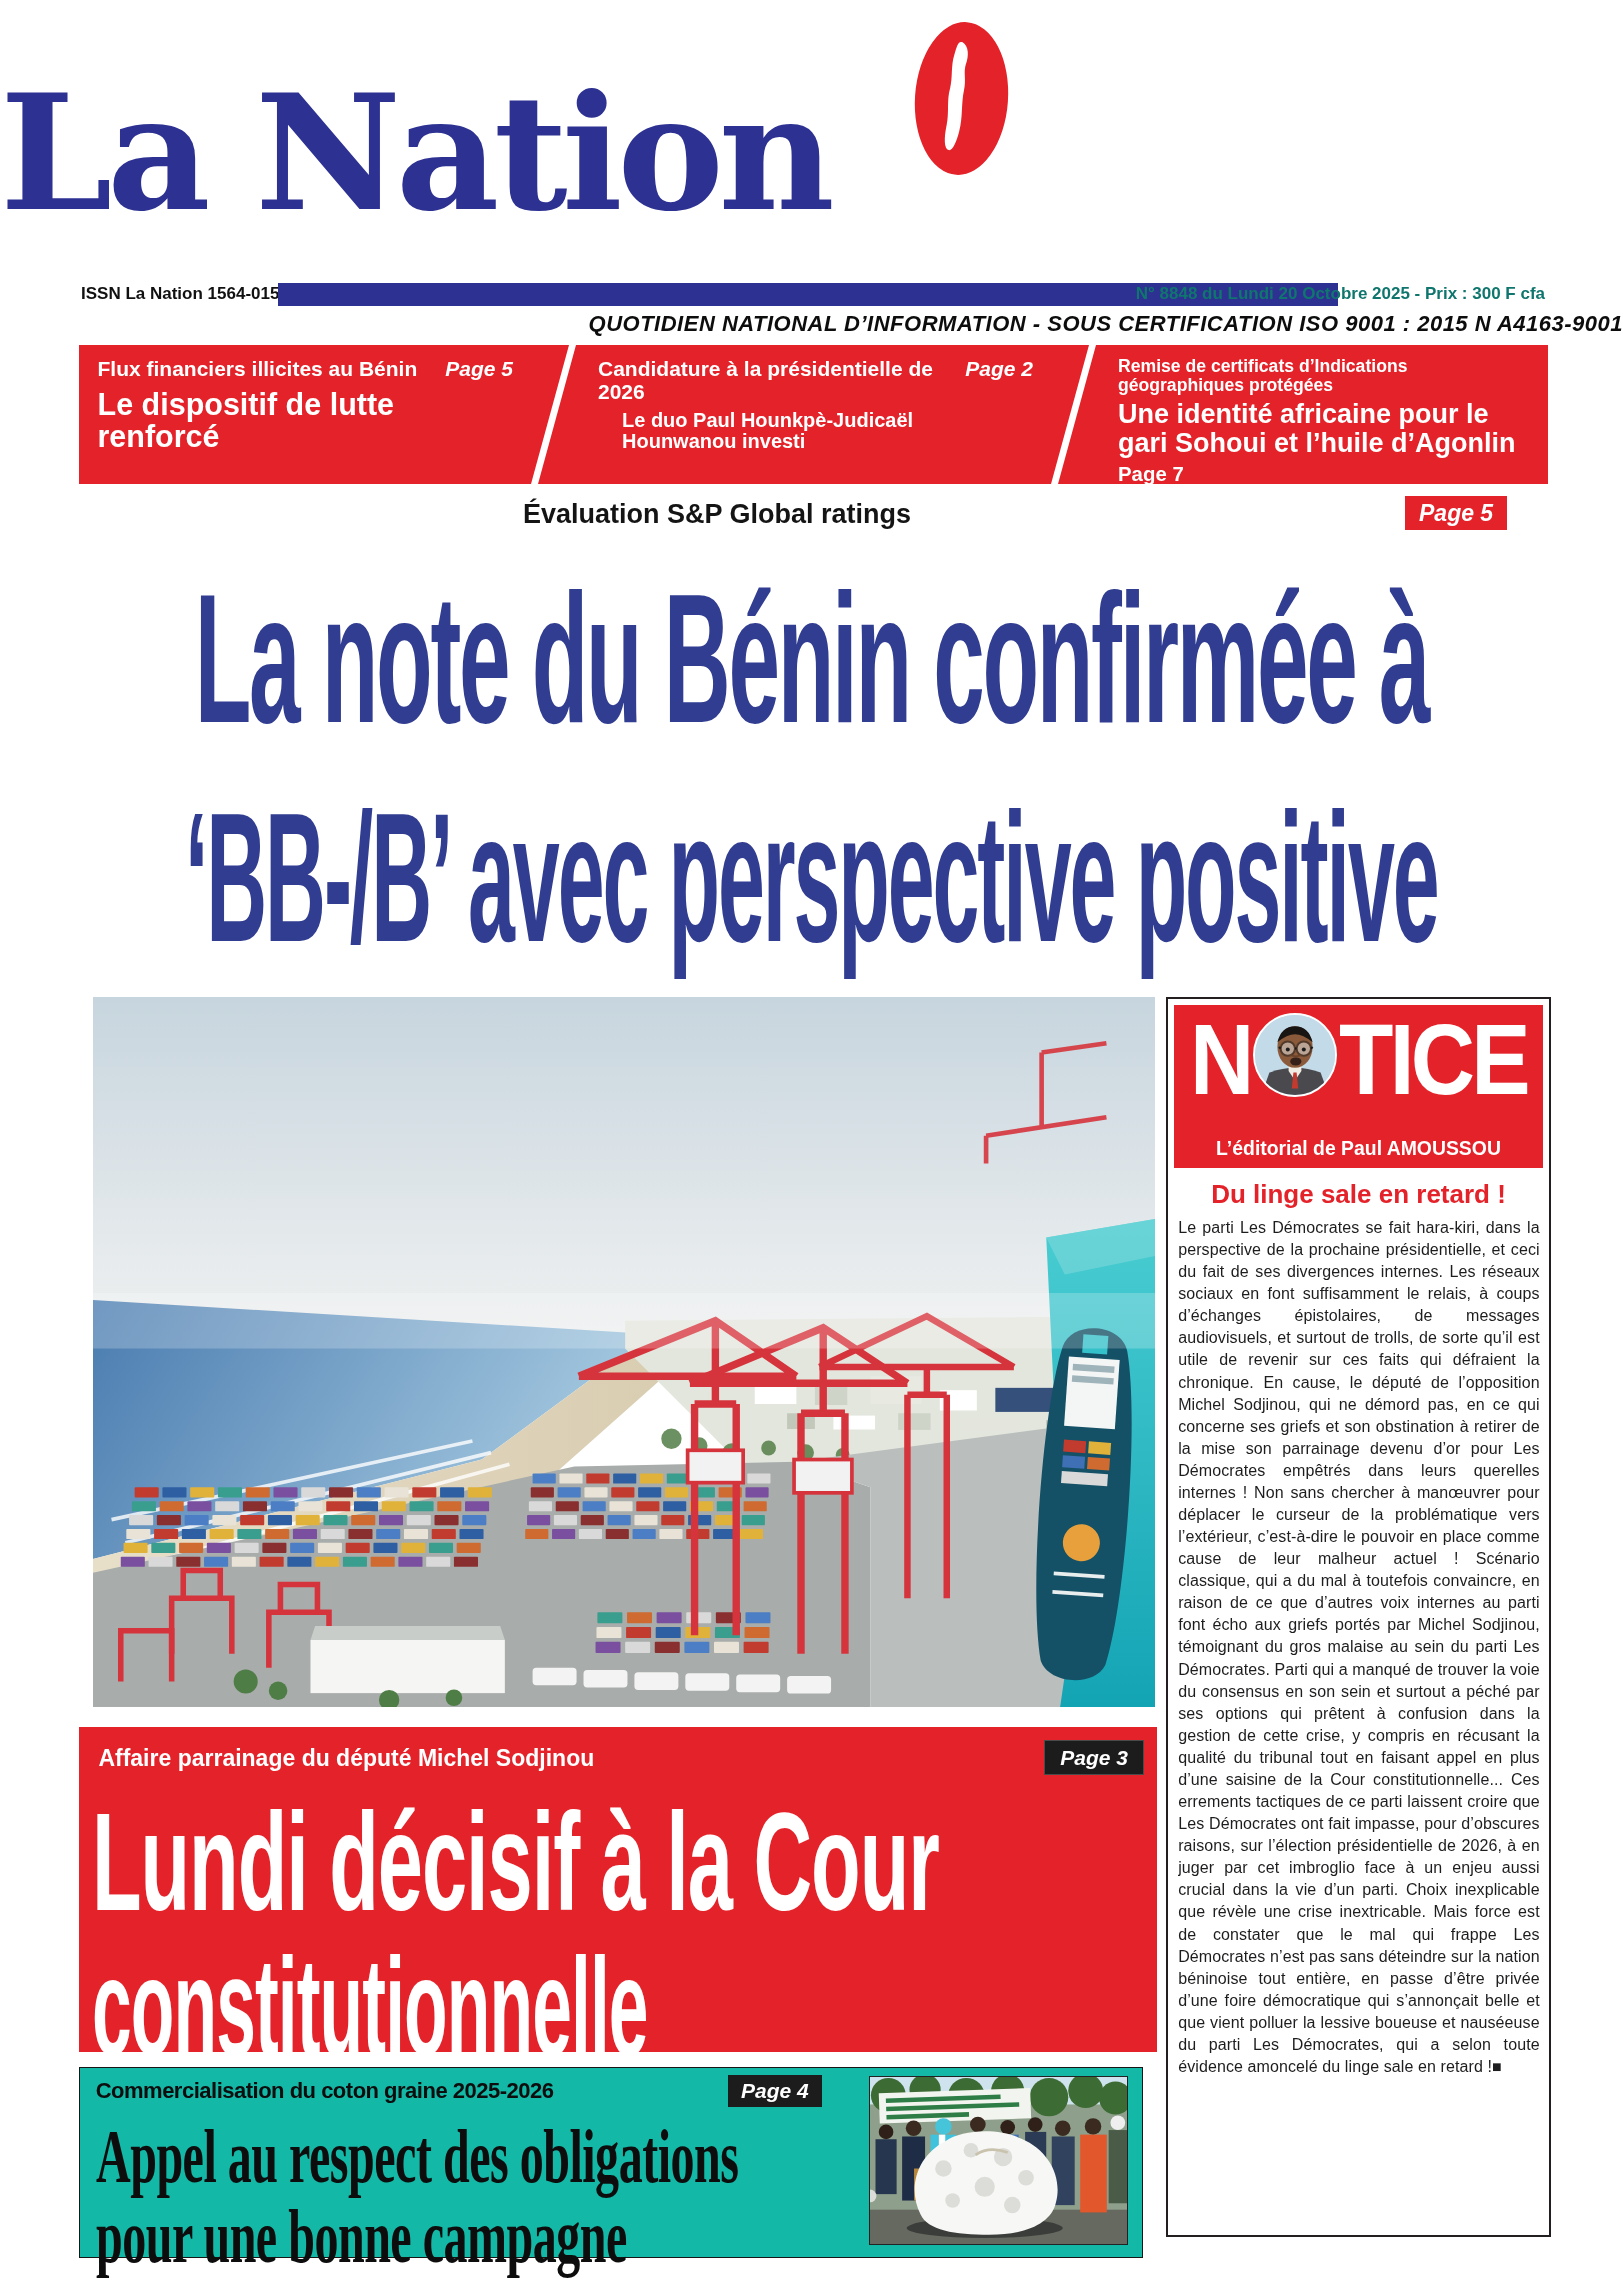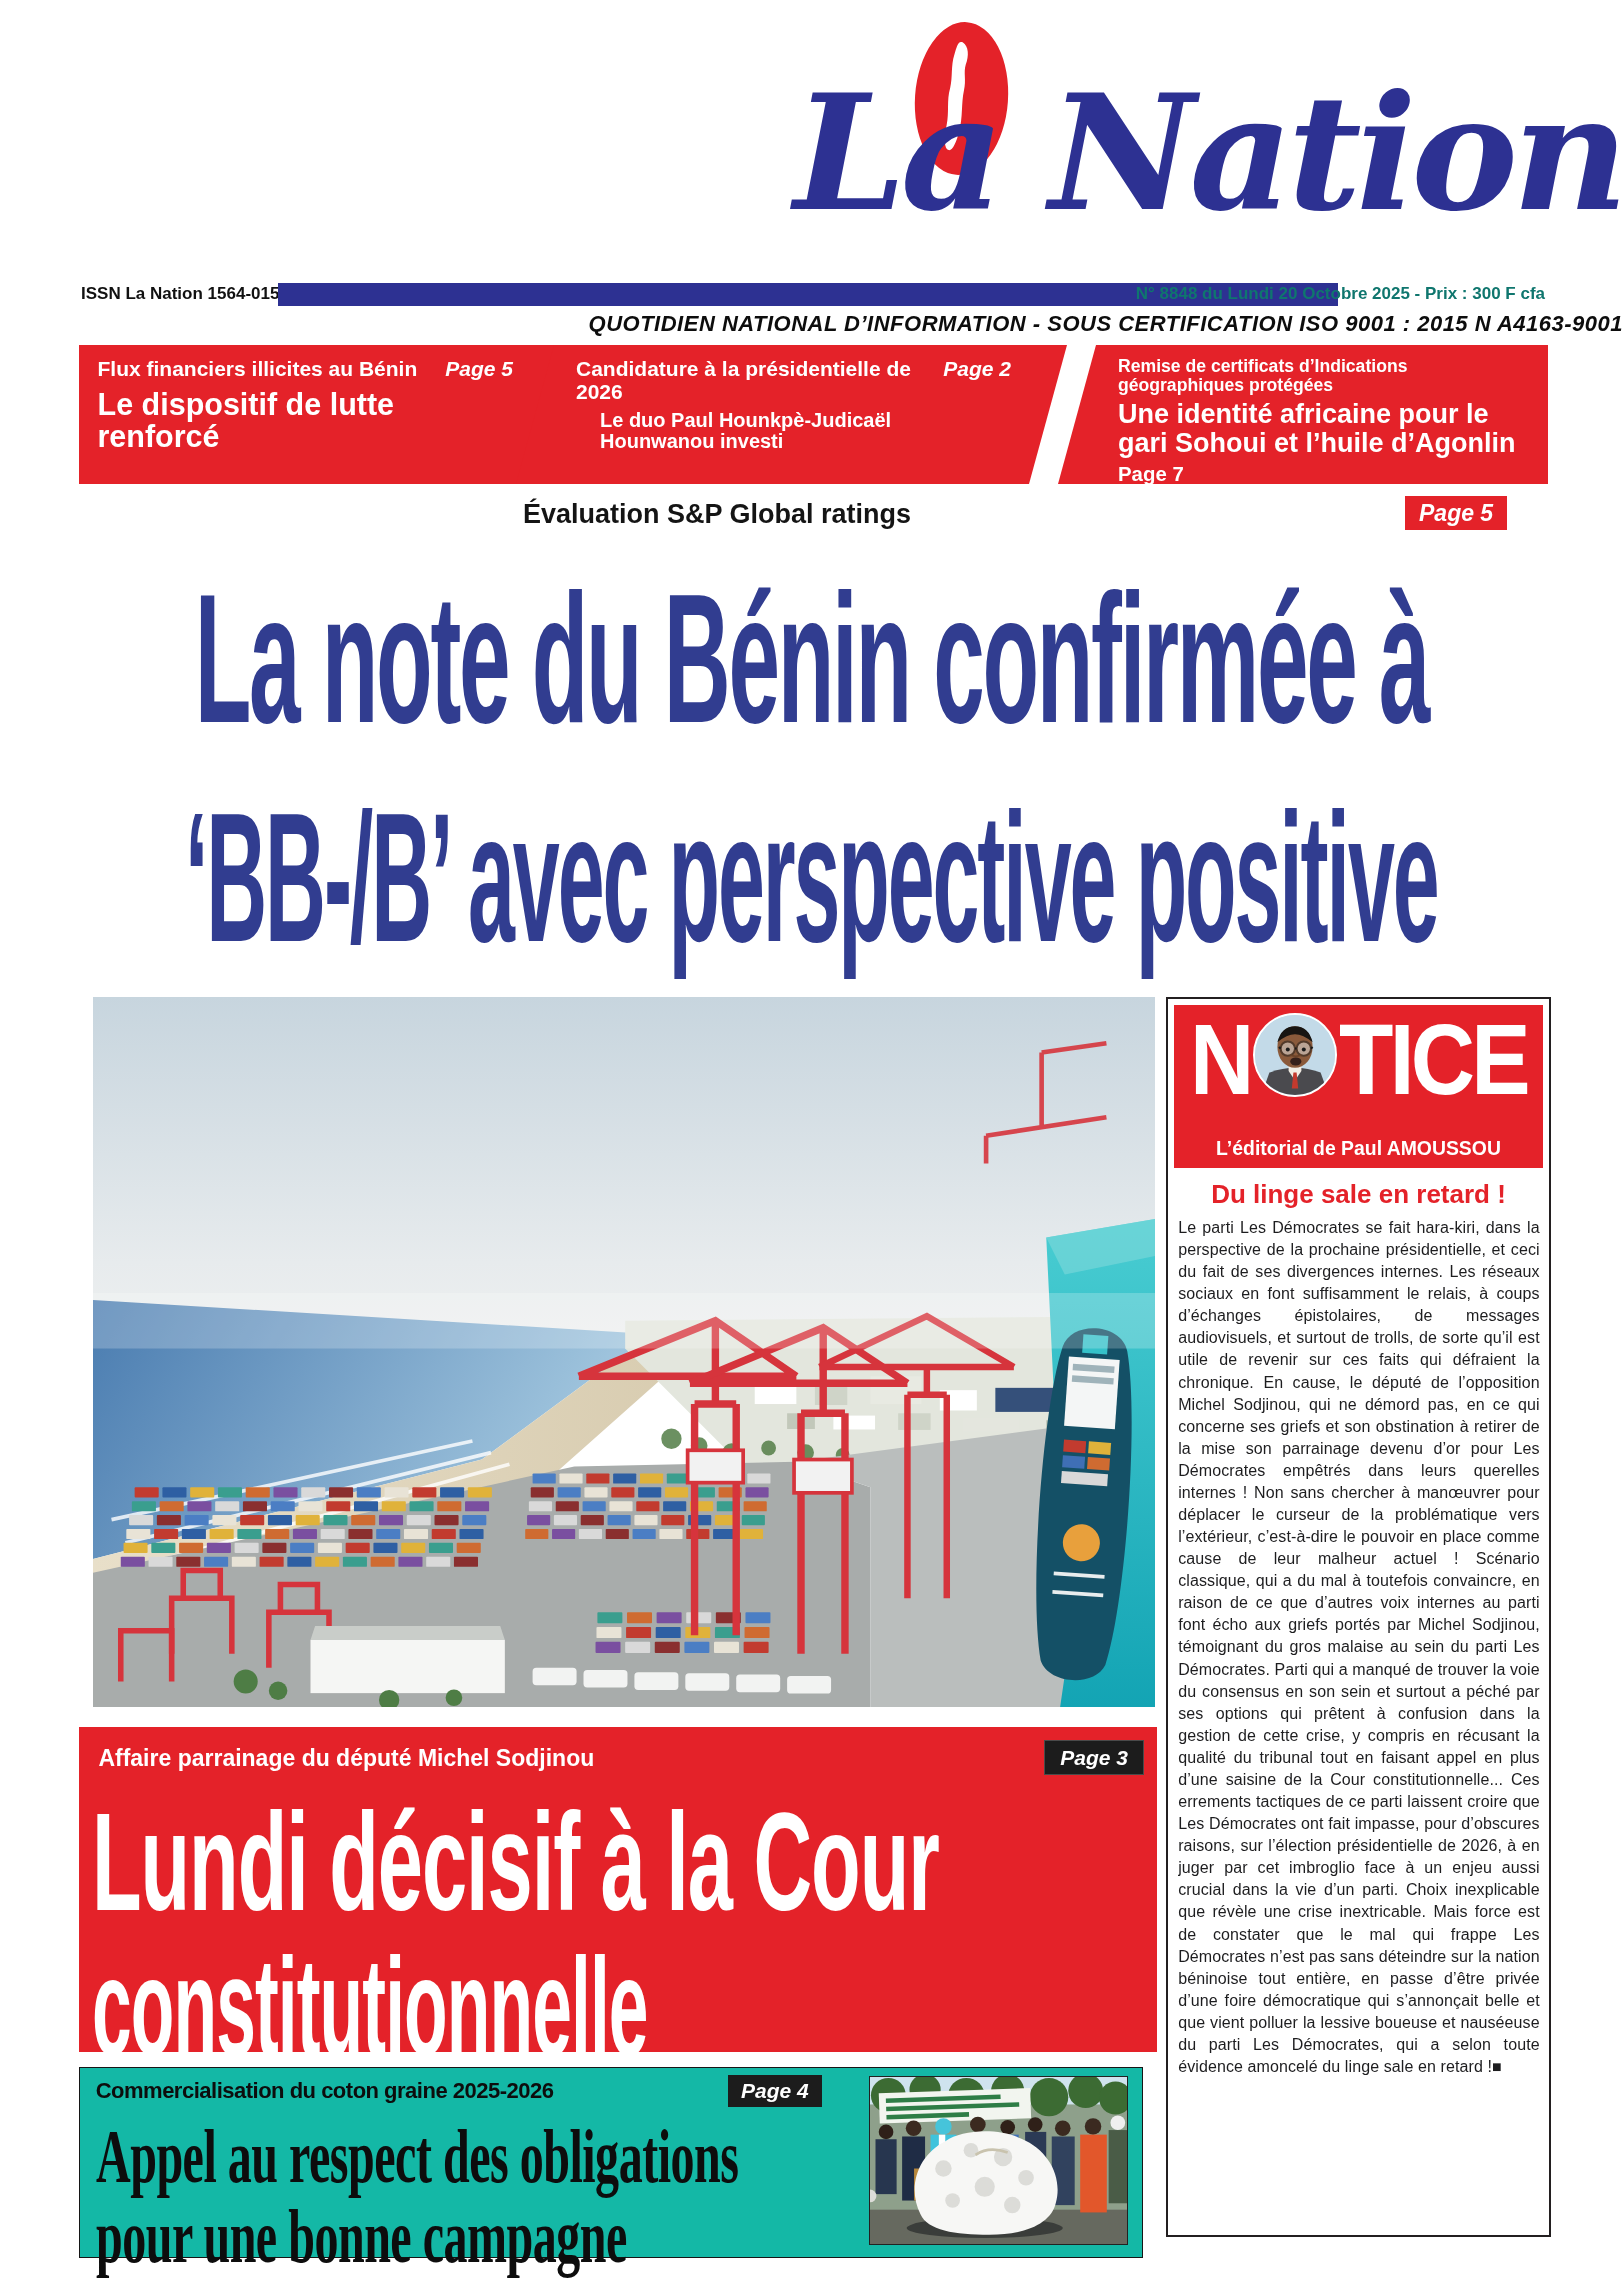--- a/index.html
+++ b/index.html
@@ -4,36 +4,36 @@
 <style>
   :root{
     --brand_blue:#2d3192; --headline_blue:#313d90; --red:#e42229;
     --badge_dark:#1c1c1c; --text:#1d1d1f;
   }
   *{box-sizing:border-box; margin:0; padding:0;}
   body{background:#ffffff; font-family:"Liberation Sans", sans-serif;}
   #page{position:relative; width:1623px; height:2295px; background:#fff; overflow:hidden;}
 
   
-  .logo-text{position:absolute; left:0; right:0; top:69px; text-align:right;
-    font-family:"DejaVu Serif", serif; font-style:italic; font-weight:bold;
+  .logo-text{position:absolute; left:0; right:0; top:69px; text-align:left;
+    font-family:"DejaVu Serif", serif; font-weight:bold;
     font-size:160px; line-height:1.05; color:var(--brand_blue); letter-spacing:-5.6px;}
   .benin-oval{position:absolute; left:915px; top:22px; width:93px; height:153px;
     background:var(--red); border-radius:50%; transform:rotate(4deg);}
   .benin-oval svg{position:absolute; left:0; top:0; width:100%; height:100%;}
   .issn-left{position:absolute; left:81px; top:281px; font-size:17px; font-weight:bold; line-height:26px; color:#111;}
   .blue-bar{position:absolute; left:278px; top:283px; width:1060px; height:23px; background:var(--brand_blue);}
   .issue-right{position:absolute; right:78px; top:281px; font-size:17px; font-weight:bold; line-height:26px; color:#0f766e;}
   .slogan{position:absolute; left:0; right:0; top:311px; text-align:right;
     font-size:22px; font-weight:bold; font-style:italic; color:#0d0d0d; letter-spacing:0.5px;}
 
   
   .teaser{position:absolute; top:345px; height:139px; background:var(--red); color:#fff;}
   .t1{left:79px; width:490px; clip-path:polygon(0 0,100% 0,calc(100% - 38px) 100%,0 100%); padding:12px 56px 0 18.5px;}
-  .t2{left:516px; width:551px; clip-path:polygon(38px 0,100% 0,calc(100% - 38px) 100%,0 100%); padding:12px 56px 0 60px;}
+  .t2{left:538px; width:551px; clip-path:polygon(38px 0,100% 0,calc(100% - 38px) 100%,0 100%); padding:12px 56px 0 60px;}
   .t3{left:1058px; width:490px; clip-path:polygon(38px 0,100% 0,100% 100%,0 100%); padding:12px 10px 0 60px;}
   .t-kicker-row{display:flex; justify-content:space-between; align-items:flex-start;}
   .t-kicker{font-size:21px; font-weight:bold; line-height:1.1;}
   .t3 .t-kicker{font-size:17.6px;}
   .t-page{font-size:21px; font-weight:bold; font-style:italic; white-space:nowrap; margin-left:9.3px;}
   .t-headline{font-size:30.5px; font-weight:bold; line-height:1.06; margin-top:6.5px; letter-spacing:0px;}
   .t2 .t-headline{font-size:20px;margin-left:24px;}
   .t3 .t-headline{font-size:27px; margin-top:4.6px;}
   .t-page-inline{font-size:20.4px; font-weight:bold; letter-spacing:0;}
 

